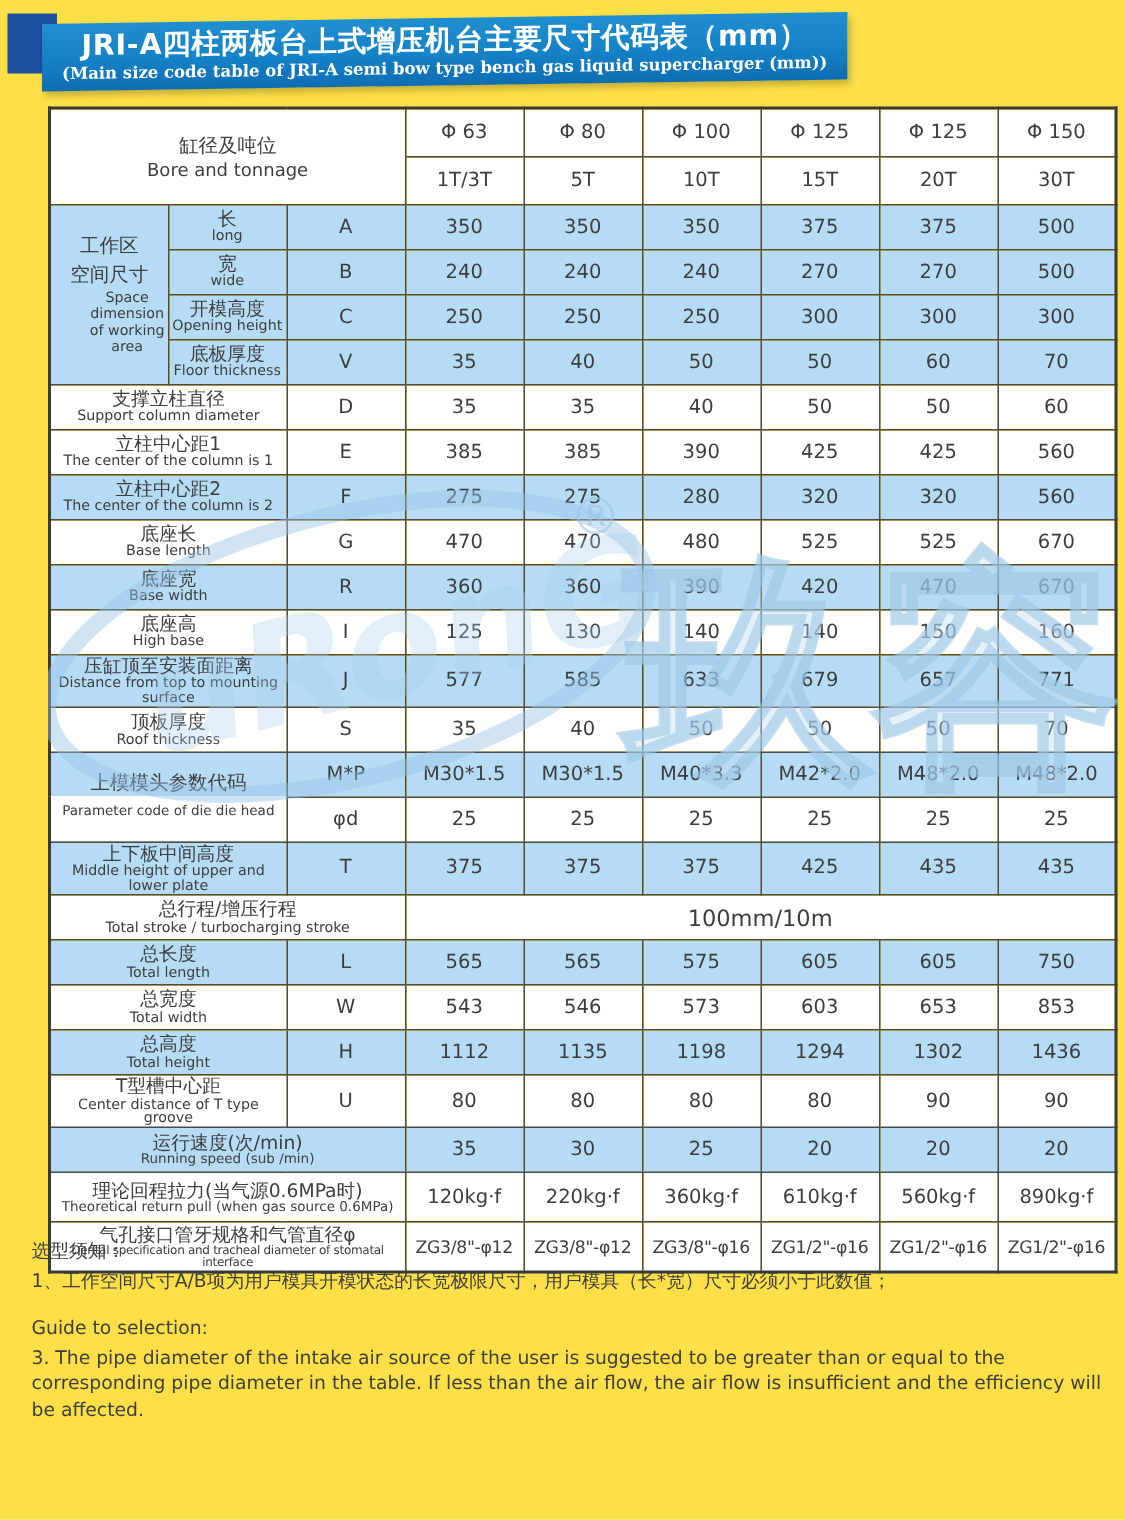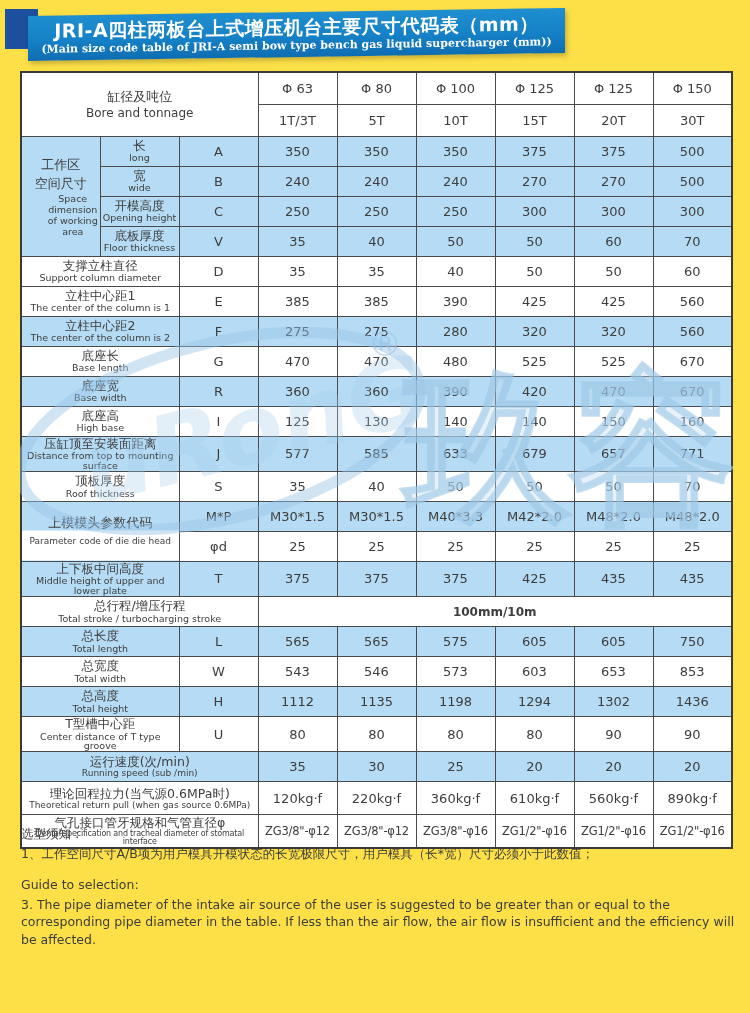--- a/index.html
+++ b/index.html
@@ -16,21 +16,21 @@
     position:absolute;left:28px;top:12px;width:537px;height:45px;
     background:linear-gradient(180deg,#1f8fd0 0%,#1581c6 55%,#0f6db2 100%);
     transform:skewY(-0.85deg);
     box-shadow:2px 3px 5px rgba(0,0,0,0.22);
     display:flex;flex-direction:column;justify-content:center;align-items:center;
   }
   .title-zh{font-size:19px;font-weight:bold;color:#fff;letter-spacing:0.5px;line-height:1.15;white-space:nowrap;}
   .title-en{font-size:11px;font-weight:bold;color:#fff;font-family:"DejaVu Serif","Liberation Serif",serif;white-space:nowrap;}
 
   
-  .table-wrap{position:absolute;left:20px;top:71px;width:678px;}
+  .table-wrap{position:absolute;left:32px;top:71px;width:678px;}
   table{border-collapse:collapse;table-layout:fixed;width:713px;}
   td{border:1px solid #4a4a4a;text-align:center;vertical-align:middle;padding:0 1px;overflow:hidden;}
   table{border:2px solid #3a3a3a;}
   tr{height:30px;}
   tr.h32{height:32px;}
   tr.h33{height:33px;margin-left:12px;}
   .blue{background:#b5dcf4;}
   .white{background:#ffffff;}
 
   .corner .c-zh{font-size:13px;}
@@ -42,21 +42,21 @@
   .lbl-en{font-size:9.5px;line-height:1.05;color:#3d3d3d;}
   .lbl-en.tiny{font-size:8px;letter-spacing:-0.2px;}
   .lbl-en.small{font-size:9px;}
 
   .group .g-zh{font-size:13px;line-height:1.2;margin:3px 0;}
   .group .g-en{font-size:9.5px;line-height:1.15;margin-top:2px;padding-left:24px;}
 
   .code{font-size:13px;}
   .val{font-size:13px;}
   .val.vsmall{font-size:11.5px;letter-spacing:-0.2px;}
-  .mergedval{font-size:12px;font-weight:bold;}
+  .mergedval{font-size:15px;}
 
   .diehead{background:linear-gradient(180deg,#b5dcf4 0%,#b5dcf4 50%,#ffffff 50%,#ffffff 100%);}
   .diehead .lbl-zh{font-size:13px;margin-bottom:6px;}
 
   
   .watermark{position:absolute;left:0;top:0;width:713px;height:745px;pointer-events:none;z-index:5;}
 
   
   .notes{position:absolute;left:21px;top:824px;width:716px;z-index:6;}
   .notes-zh p{margin:0;font-size:12.5px;line-height:1.6;}

